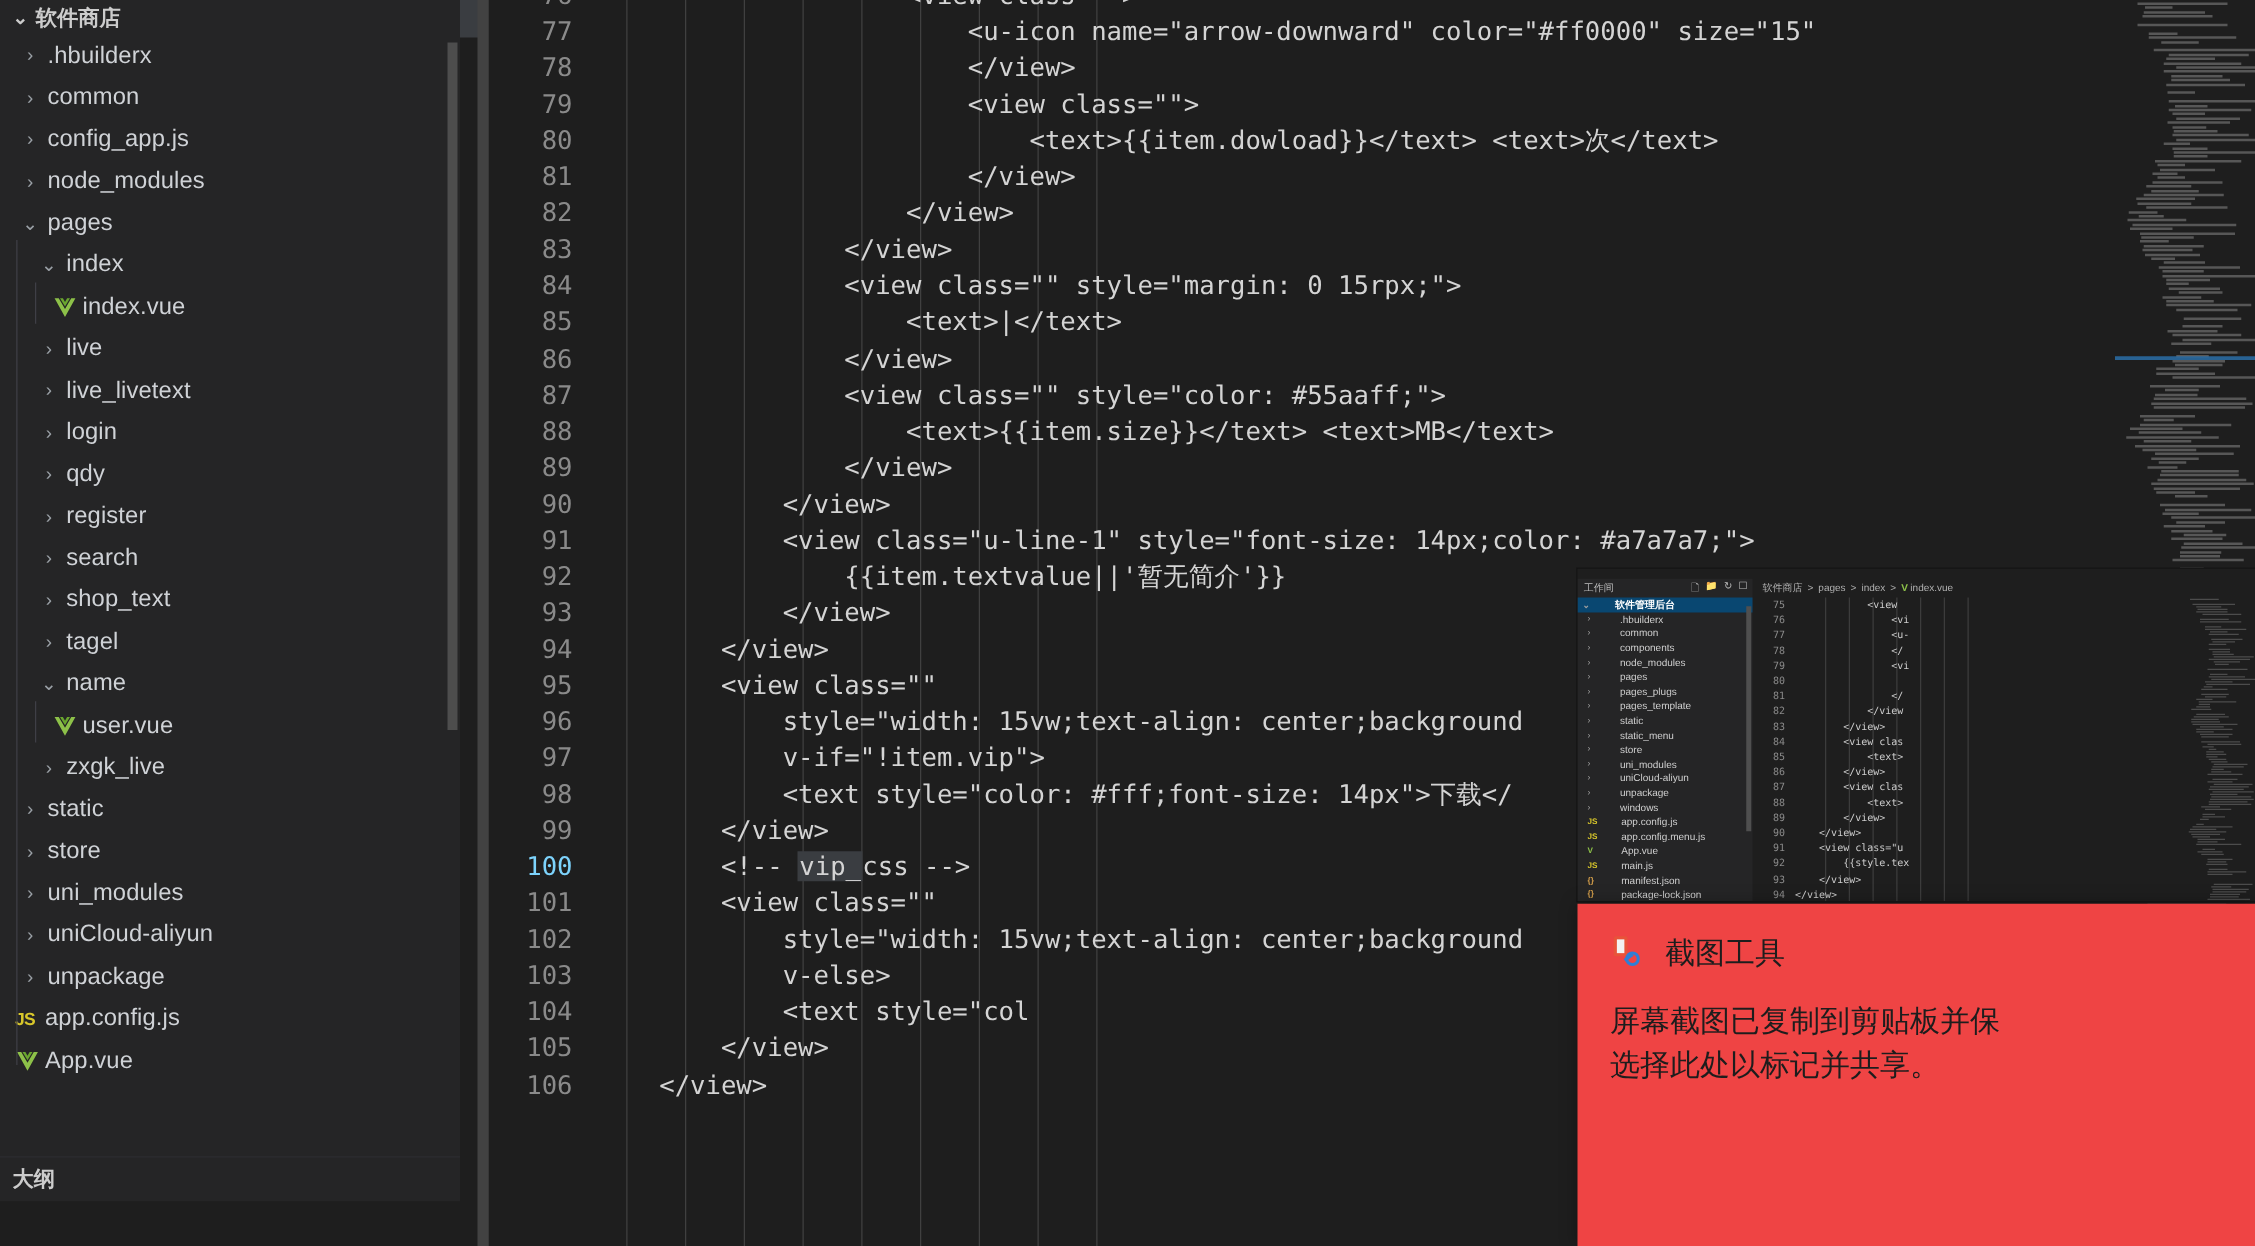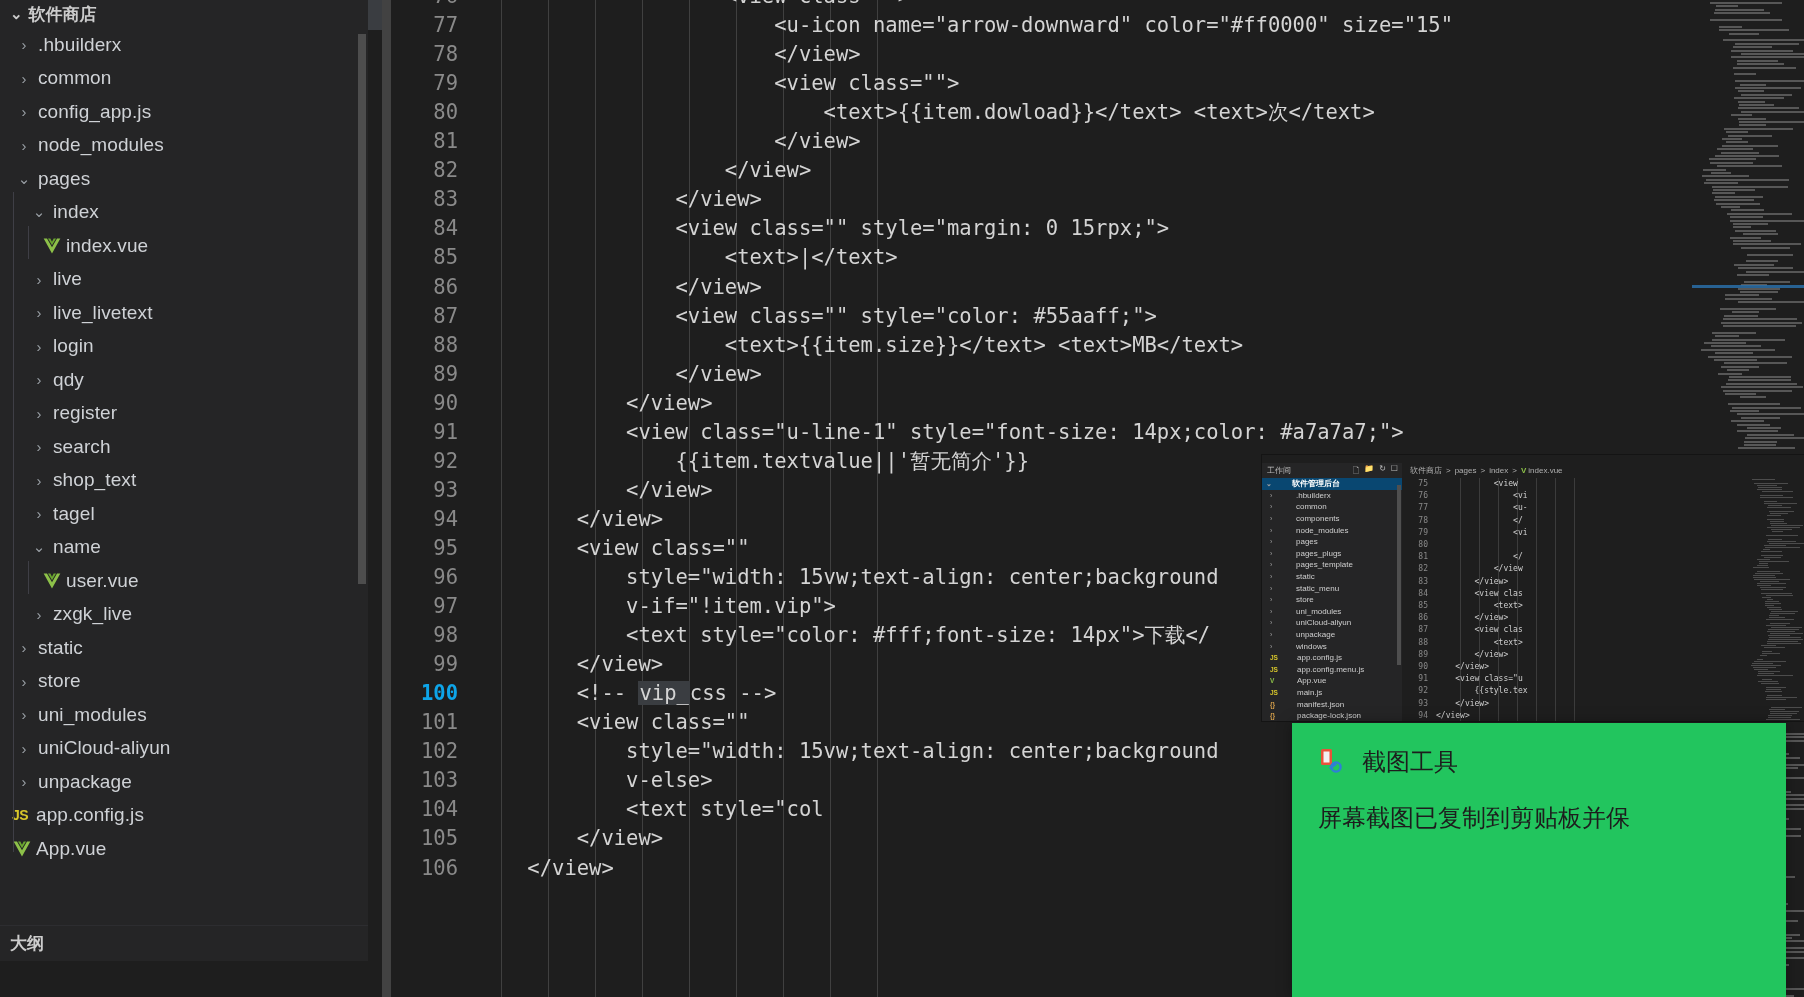--- a/index.html
+++ b/index.html
@@ -66,21 +66,21 @@
   .code-area { position:absolute; left:23px; top:0; right:0; bottom:0; overflow:hidden; }
   .line {
     position:absolute; left:0; height:29px; line-height:29px; width:100%;
     font-family:"DejaVu Sans Mono", monospace; font-size:20.5px; white-space:pre;
     color:#d4d4d4;
   }
   .lnum {
     position:absolute; left:0; width:67px; text-align:right;
     color:#8a8a8a; font-family:"DejaVu Sans Mono", monospace; font-size:20.5px;
   }
-  .lnum.cur { color:#0ea5e9;font-weight:bold; }
+  .lnum.cur { color:#7dd3fc; }
   .ltext { position:absolute; left:87px; }
 
   .indent-guides { position:absolute; left:110px; top:0; height:997px; }
   .ig { position:absolute; top:0; width:1px; height:997px; background:#404040; }
 
   
   .minimap {
     position:absolute; right:0; top:0; width:112px; height:997px;
     background:#1e1e1e; overflow:hidden;
   }
@@ -141,22 +141,22 @@
     position:absolute; left:0; width:22px; text-align:right; color:#8a8a8a;
     font-family:"DejaVu Sans Mono", monospace; font-size:8px;
   }
   .n-ltext { position:absolute; left:30px; }
   .n-ig { position:absolute; width:1px; background:#3c3c3c; top:0; bottom:0; }
   .n-minimap { position:absolute; right:0; top:0; width:56px; bottom:0; }
   .n-mmline { position:absolute; height:1px; background:#6a6a6a; opacity:.6; }
 
   
   .snip {
-    position:absolute; left:1292px; top:723px; width:494px; height:274px;
-    background:#22c55e; z-index:50; overflow:hidden;
+    position:absolute; left:1262px; top:723px; width:542px; height:274px;
+    background:#ef4444; z-index:50; overflow:hidden;
     box-shadow:0 0 14px rgba(0,0,0,.35);
   }
   .snip-head {
     display:flex; align-items:center; gap:14px; padding:22px 0 0 22px;
   }
   .snip-title { font-size:24px; color:#1d1d1d; }
   .snip-body {
     padding:22px 26px 0 26px; font-size:24px; line-height:1.45; color:#1d1d1d;
   }
   .snip-icon { width:34px; height:34px; position:relative; }
@@ -878,16 +878,17 @@
           <rect x="7" y="4" width="11" height="16" rx="1.5" fill="#e8533a"></rect>
           <rect x="9.5" y="6.5" width="6" height="11" fill="#f2f2f2"></rect>
           <circle cx="22" cy="22" r="4.6" fill="none" stroke="#2f7fd6" stroke-width="2.4"></circle>
           <rect x="15" y="19.6" width="8" height="2.6" fill="#2f7fd6" transform="rotate(-35 19 21)"></rect>
         </svg>
       </span>
       <span class="snip-title">截图工具</span>
     </div>
     <div class="snip-body">
       <div>屏幕截图已复制到剪贴板并保</div>
+      <div>选择此处以标记并共享。</div>
     </div>
   </div>
 
 </div>
 
 </body></html>

